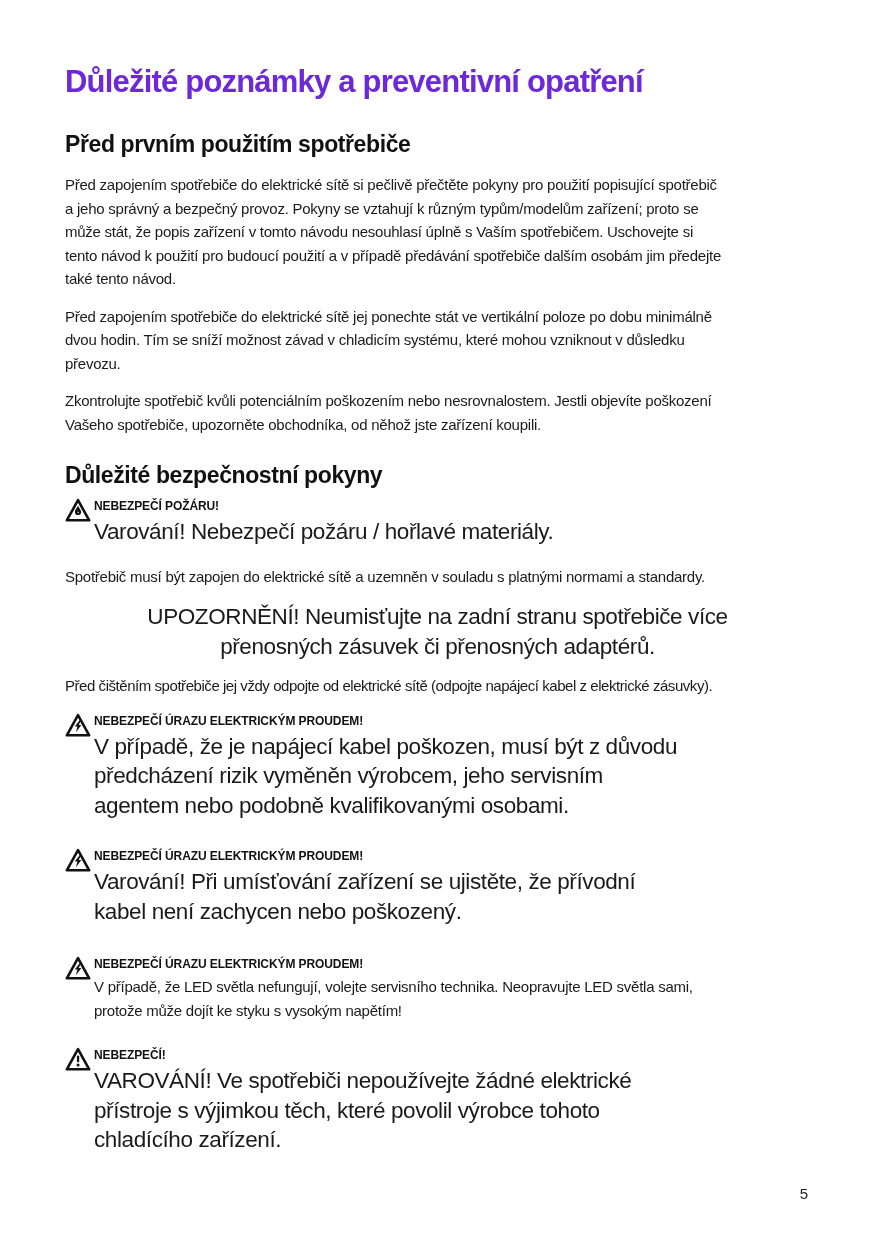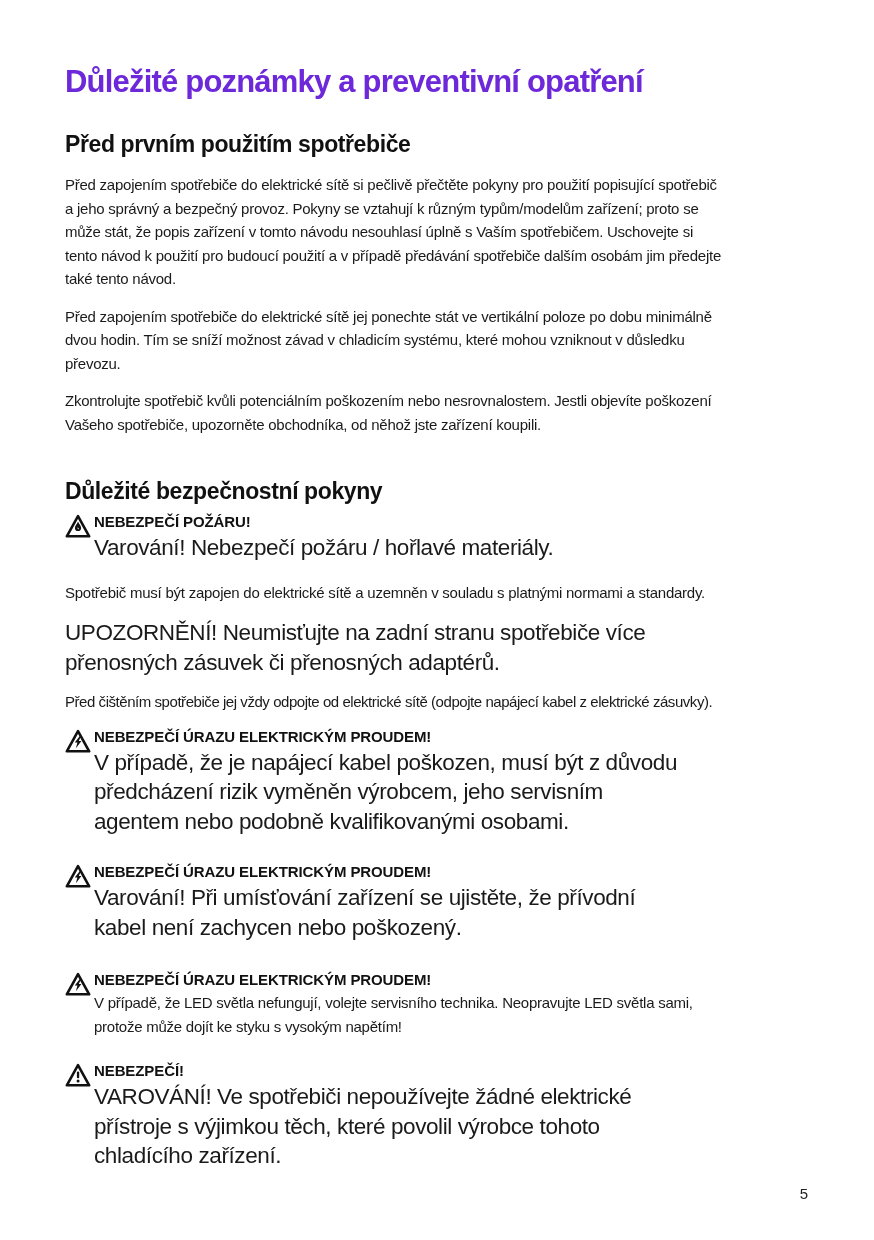--- a/index.html
+++ b/index.html
@@ -26,50 +26,50 @@
     color:#6d28d9;
   }
   h2.sec-heading{
     font-size:23px;
     line-height:26px;
     font-weight:700;
     letter-spacing:-0.4px;
     color:#111;
   }
   h2.first-use{margin:31px 0 16px 0;}
-  h2.safety{margin:42px 0 9px 0;}
+  h2.safety{margin:26px 0 9px 0;}
   p.body-text{
     margin:12px 0 14px 0;
     font-size:15px;
     line-height:23.5px;
     letter-spacing:-0.25px;
     white-space:pre-line;
   }
   p.body-text.condensed{letter-spacing:-0.45px;}
   .large-text{
     font-size:22.5px;
     line-height:29.5px;
     letter-spacing:-0.4px;
     font-weight:400;
     white-space:pre-line;
     color:#1a1a1a;
   }
-  .caution-large{margin:0 0 13px 0;}
+  .caution-large{margin:0 0 13px 0;text-align:center;}
   .warning{
     display:flex;
     align-items:flex-start;
   }
   .warning .w-icon{
     flex:0 0 29px;
     margin-top:1px;
   }
   .warning .w-icon svg{display:block;}
   .warning .w-content{flex:1 1 auto;}
   .warning .w-label{
-    font-size:15px;
+    font-size:12px;
     line-height:18px;
     font-weight:700;
     letter-spacing:-0.1px;
     color:#111;
   }
   .warning .w-text{margin-top:2px;}
   .warning .w-text.small{
     font-size:15px;
     line-height:23.5px;
     letter-spacing:-0.25px;

